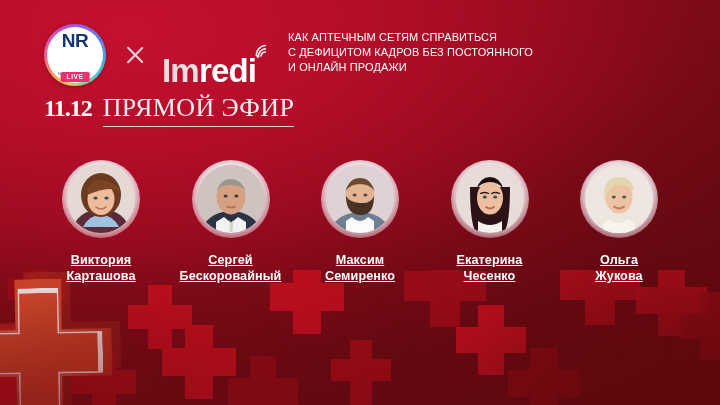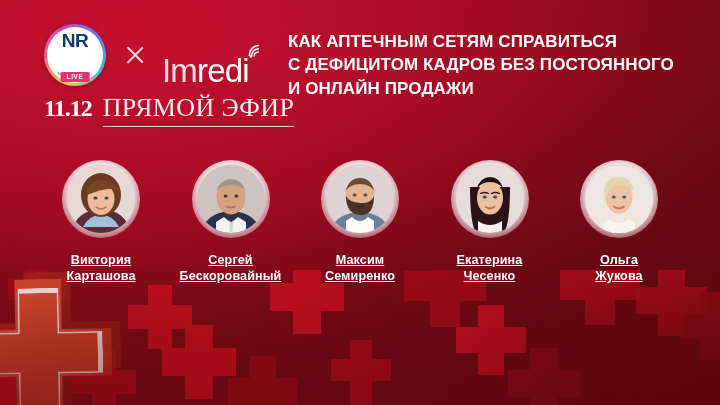--- a/index.html
+++ b/index.html
@@ -113,21 +113,21 @@
   }
   .x-mark::before,.x-mark::after{
     content:""; position:absolute; left:50%; top:0; width:1.6px; height:100%;
     background:#f4dfe4; border-radius:2px;
   }
   .x-mark::before{ transform:translateX(-50%) rotate(45deg); }
   .x-mark::after { transform:translateX(-50%) rotate(-45deg); }
 
   .imredi{
     position:relative; display:flex; align-items:baseline;
-    font-size:33px; font-weight:normal; letter-spacing:-.8px; line-height:1;margin-top:32px;
+    font-size:33px; font-weight:bold; letter-spacing:-.8px; line-height:1;margin-top:32px;
   }
   .imredi .im{ color:#e7dfe2; }
   .imredi .redi{ color:#ffffff; }
   .wifi{
     position:absolute; right:-13px; top:-13px; width:18px; height:18px;
   }
 
   .airdate{
     position:absolute; left:44px; top:95px;
     display:flex; align-items:baseline;font-family:Liberation Serif, serif;
@@ -137,21 +137,21 @@
   }
   .live-word{
     margin-left:11px; color:#f7eef0; font-size:26px; letter-spacing:.4px; line-height:1;
     font-weight:normal;
     padding-bottom:5px;
     border-bottom:1.5px solid #e6ccd2;
   }
 
   .headline{
     position:absolute; left:288px; top:30px; width:412px;
-    color:#ffffff; font-weight:bold; font-size:17px; line-height:1.37;
+    color:#ffffff; font-weight:normal; font-size:11px; line-height:1.37;
     letter-spacing:.1px; text-transform:uppercase;
   }
   .headline div{ white-space:nowrap; }
 
   
   .speakers{
     position:absolute; left:0; right:0; top:160px; height:140px;
     display:flex; justify-content:space-between; padding:0 40px;
   }
   .speaker{ width:122px; display:flex; flex-direction:column; align-items:center; }

